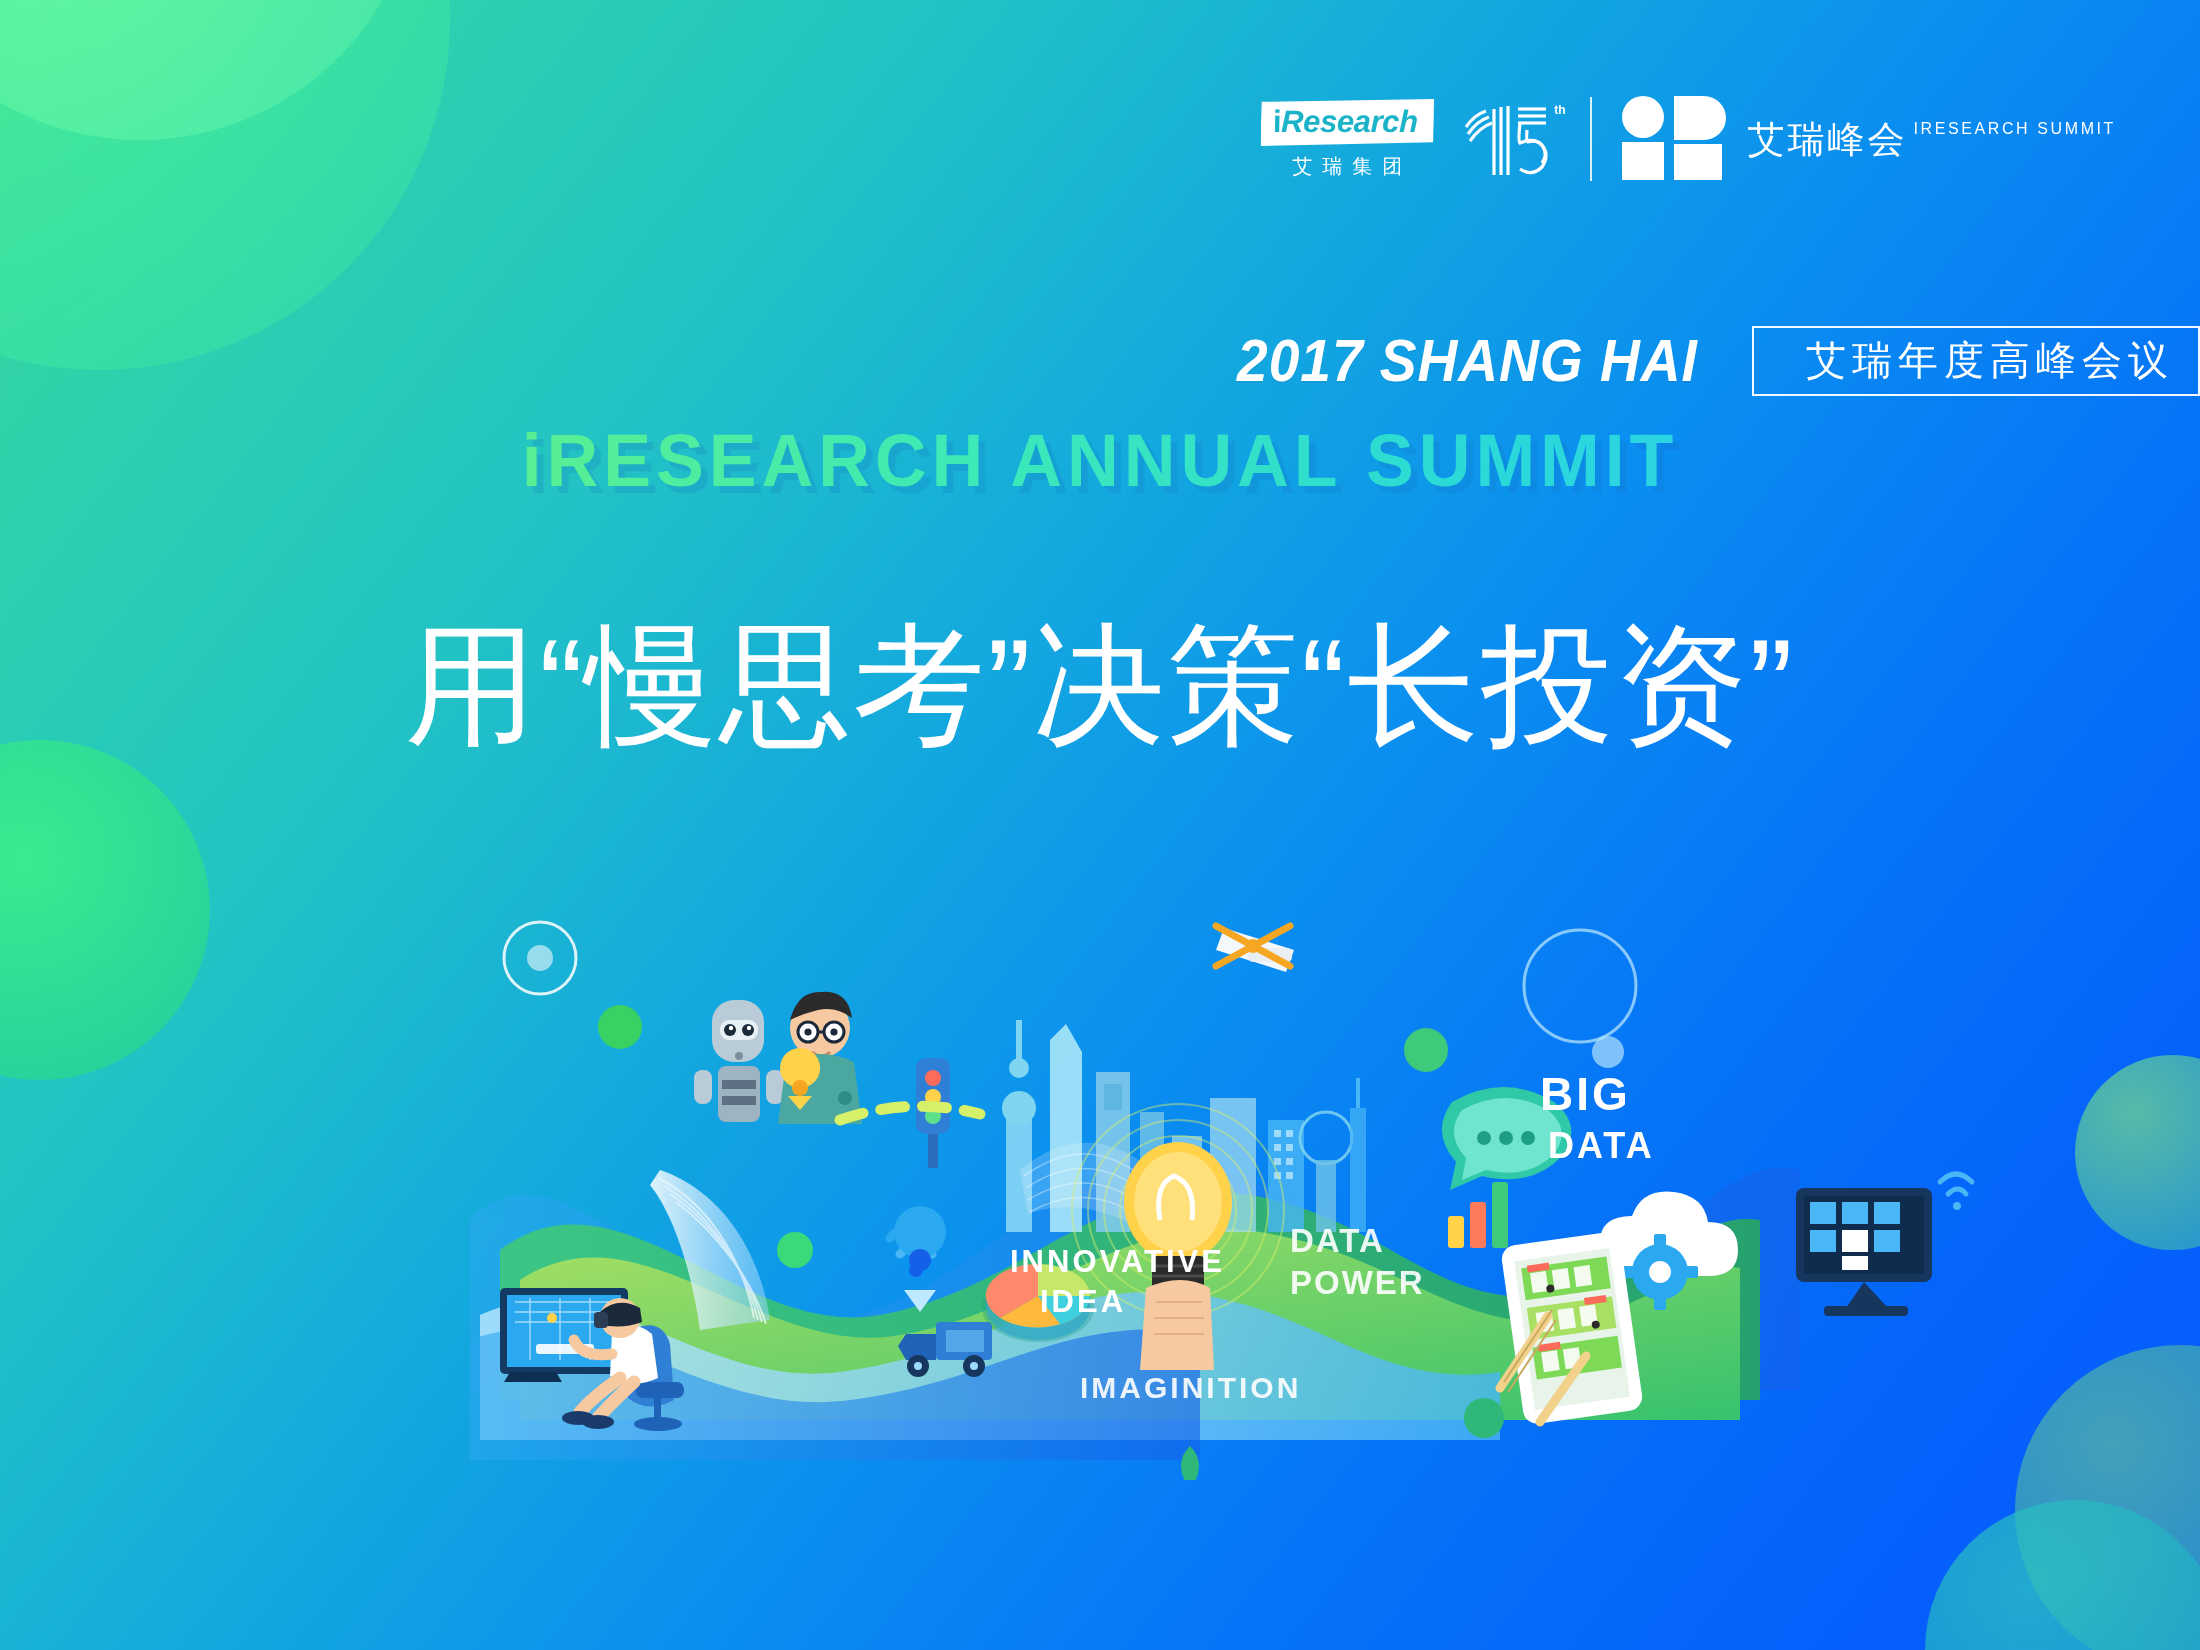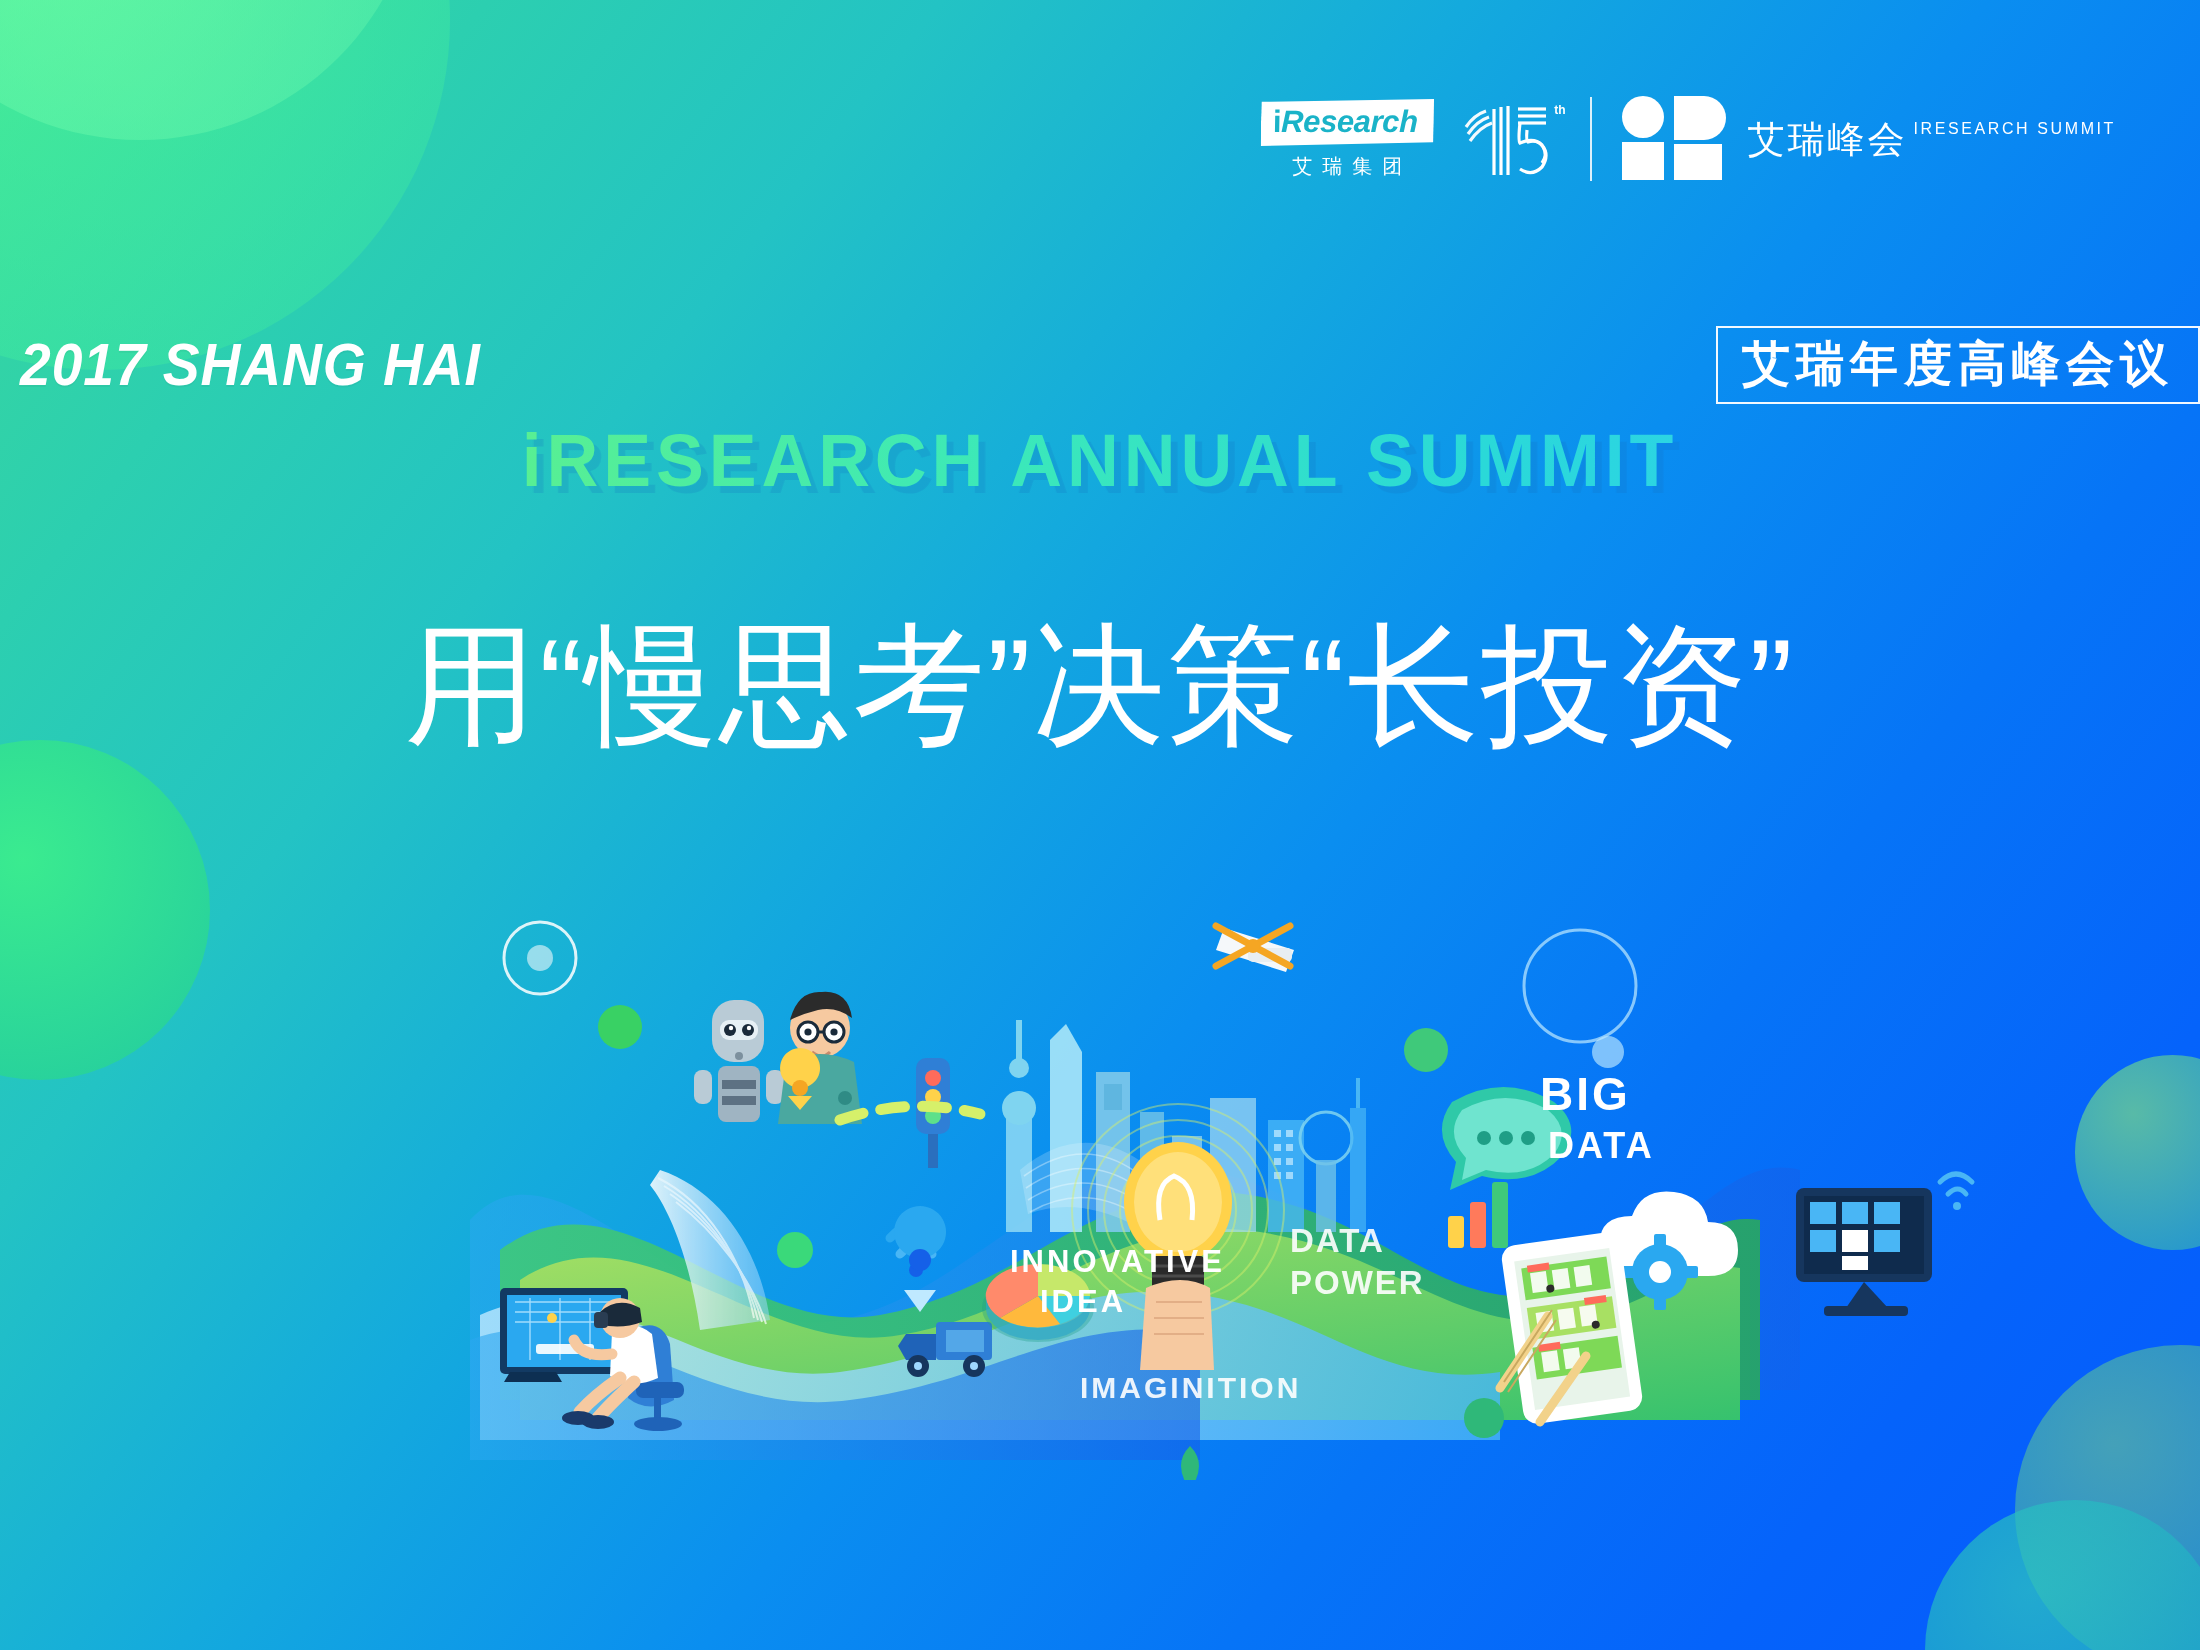--- a/index.html
+++ b/index.html
@@ -48,29 +48,29 @@
   .anniv{position:relative;width:104px;height:84px;color:#fff;}
   .anniv svg{display:block;}
   .anniv .th{position:absolute;right:-2px;top:6px;font-size:12px;font-weight:600;}
   .vdiv{width:2px;height:84px;background:rgba(255,255,255,.85);}
   .summit-lock{display:flex;align-items:center;gap:22px;}
   .summit-txt{display:flex;flex-direction:row;gap:6px;color:#fff;}
   .summit-cn{font-size:37px;font-weight:400;letter-spacing:3px;line-height:1;}
   .summit-en{font-size:16px;letter-spacing:2.6px;line-height:1;font-weight:300;}
 
   
-  #title-row{position:absolute;left:0;right:0;top:326px;display:flex;justify-content:space-between;align-items:center;gap:34px;}
+  #title-row{position:absolute;left:0;right:0;top:326px;display:flex;justify-content:flex-end;align-items:center;gap:34px;}
   #year-city{
     color:#fff;font-size:60px;font-weight:800;font-style:italic;
     letter-spacing:1px;line-height:1;transform:scaleX(.92);
     font-family:"Liberation Sans","DejaVu Sans",sans-serif;
     text-shadow:0 2px 0 rgba(0,0,0,.04);
   }
   #cn-box{border:2px solid rgba(255,255,255,.95);padding:12px 24px 14px;}
-  #cn-box span{color:#fff;font-size:48px;letter-spacing:6px;line-height:1;font-weight:700;}
+  #cn-box span{color:#fff;font-size:40px;letter-spacing:6px;line-height:1;font-weight:400;margin-left:28px;}
 
   #summit-line{
     position:absolute;left:0;right:0;top:424px;text-align:center;
     font-size:74px;font-weight:800;letter-spacing:5px;line-height:1;
     transform:scaleX(.97);
     background:linear-gradient(95deg,#8bf06a 0%,#5cf08e 20%,#3ce9b8 45%,#2ad9d8 68%,#2ecff0 88%,#35c6f5 100%);
     -webkit-background-clip:text;background-clip:text;color:transparent;
     filter:drop-shadow(7px 7px 0 rgba(20,110,190,.20));
   }
 

